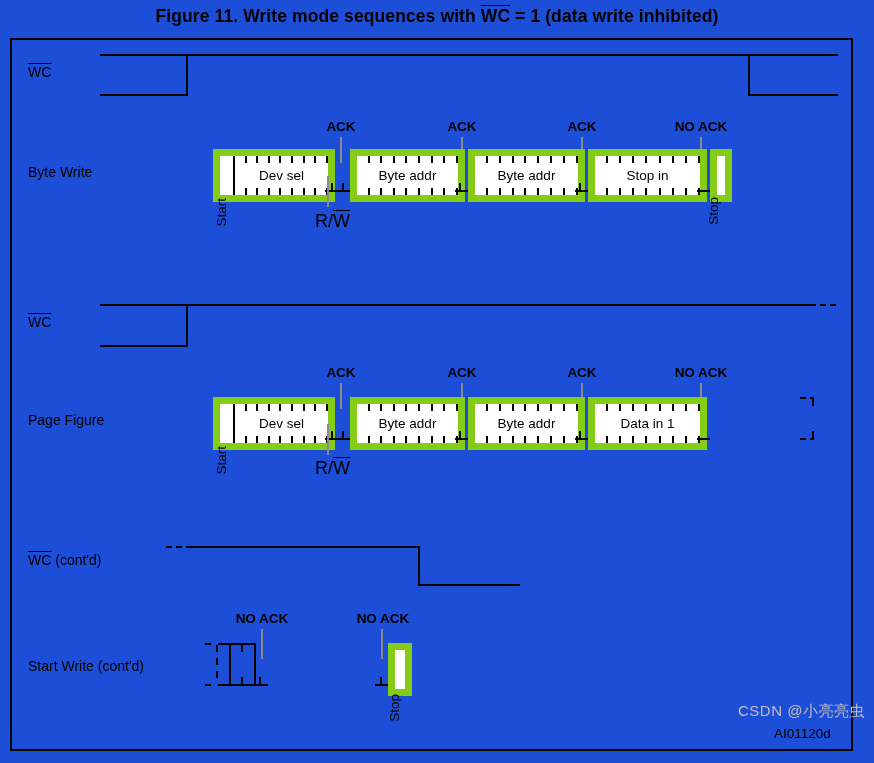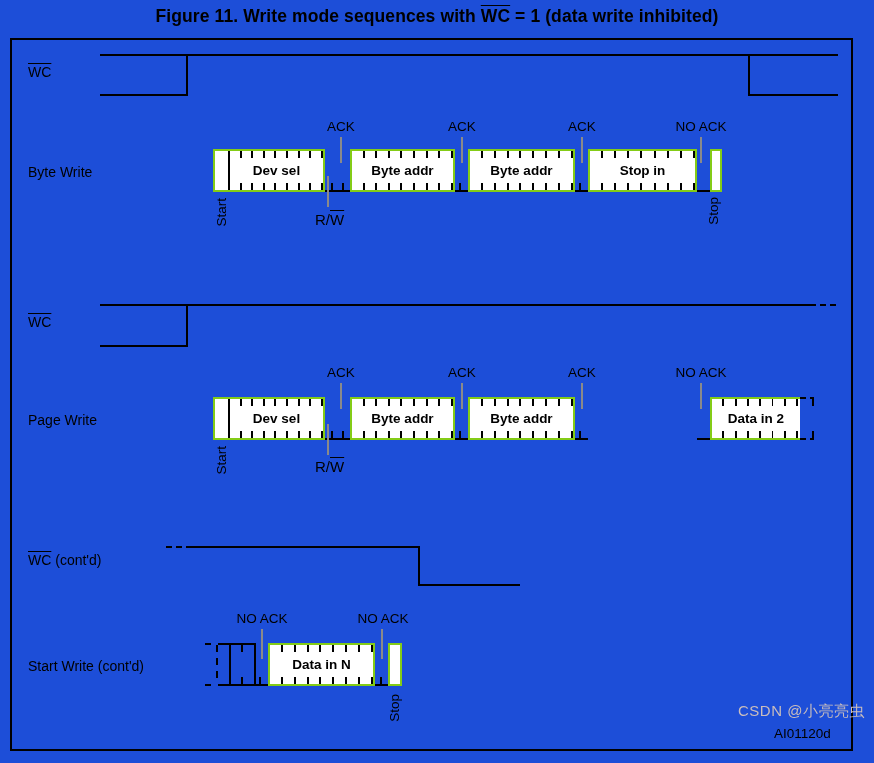--- a/index.html
+++ b/index.html
@@ -6,34 +6,34 @@
   #stage{
     position:relative;width:874px;height:763px;background:#1d4ed8;
     font-family:"Liberation Sans","DejaVu Sans",sans-serif;color:#000;overflow:hidden;
   }
   .title{position:absolute;top:6px;left:0;right:0;text-align:center;font-size:17.5px;font-weight:bold;letter-spacing:0.1px;}
   .ov{text-decoration:overline;}
   .frame{position:absolute;left:10px;top:38px;width:839px;height:709px;border:2px solid #000;}
   .hl{position:absolute;height:2px;background:#000;}
   .vl{position:absolute;width:2px;background:#000;}
   .lbl{position:absolute;font-size:14px;white-space:nowrap;}
-  .box{position:absolute;height:39px;border:2px solid #84cc16;background:#fff;box-sizing:content-box;font-weight:bold;}
+  .box{position:absolute;height:39px;border:7px solid #84cc16;background:#fff;box-sizing:content-box;}
   .box.no-right{border-right:none;}
   .divider{position:absolute;top:0;bottom:0;width:2px;background:#000;}
   .tick-strip{position:absolute;left:0;right:0;height:7px;
     background:repeating-linear-gradient(90deg,transparent 0 calc(var(--cell) - 2px),#000 calc(var(--cell) - 2px) var(--cell));}
   .tick-strip.t{top:0;}
   .tick-strip.b{bottom:0;}
   .box-label{position:absolute;top:0;bottom:0;left:0;right:0;display:flex;align-items:center;justify-content:center;
     font-size:13.5px;white-space:nowrap;}
   .gtick{position:absolute;width:2px;height:7px;background:#000;}
   .ptr{position:absolute;width:2px;background:#8a8a8a;}
-  .ack{position:absolute;font-size:13.5px;transform:translateX(-50%);white-space:nowrap;}
+  .ack{position:absolute;font-size:13.5px;transform:translateX(-50%);white-space:nowrap;font-weight:bold;}
   .vtext{position:absolute;writing-mode:vertical-rl;transform:rotate(180deg);font-size:13.5px;white-space:nowrap;}
-  .rw{position:absolute;font-size:15px;white-space:nowrap;}
+  .rw{position:absolute;font-size:18px;white-space:nowrap;}
   .dash-h{position:absolute;height:2px;background:repeating-linear-gradient(90deg,#000 0 6px,transparent 6px 10px);}
   .dash-v{position:absolute;width:2px;background:repeating-linear-gradient(180deg,#000 0 7px,transparent 7px 13px);}
   .code{position:absolute;font-size:13.5px;}
   .watermark{position:absolute;font-size:15px;color:#c9bdbd;letter-spacing:0.5px;white-space:nowrap;}
 </style>
 </head>
 <body>
 
 <div id="stage">
 
@@ -98,21 +98,21 @@
   <div class="box" style="left:710px;top:149px;width:8px;"></div>
   <div class="vtext" style="left:214px;top:198px;">Start</div>
   <div class="vtext" style="left:706px;top:197px;">Stop</div>
 
   <div class="lbl" style="left:28px;top:314px;"><span class="ov">WC</span></div>
   <div class="hl" style="left:100px;top:304px;width:716px;"></div>
   <div class="vl" style="left:186px;top:304px;height:43px;"></div>
   <div class="hl" style="left:100px;top:345px;width:88px;"></div>
   <div class="dash-h" style="left:820px;top:304px;width:18px;"></div>
 
-  <div class="lbl" style="left:28px;top:412px;">Page Write</div>
+  <div class="lbl" style="left:28px;top:412px;">Page Figure</div>
 
   <div class="ack" style="left:341px;top:365px;">ACK</div>
   <div class="ack" style="left:462px;top:365px;">ACK</div>
   <div class="ack" style="left:582px;top:365px;">ACK</div>
   <div class="ack" style="left:701px;top:365px;">NO ACK</div>
   <div class="ptr" style="left:340px;top:383px;height:26px;"></div>
   <div class="ptr" style="left:461px;top:383px;height:26px;"></div>
   <div class="ptr" style="left:581px;top:383px;height:26px;"></div>
   <div class="ptr" style="left:700px;top:383px;height:26px;"></div>
 
@@ -134,27 +134,27 @@
   </div>
   <div class="hl" style="left:455px;top:438px;width:13px;"></div>
   <div class="gtick" style="left:459px;top:431px;"></div>
   <div class="box" style="left:468px;top:397px;width:103px;">
     <div class="tick-strip t" style="--cell:12.87px;"></div>
     <div class="tick-strip b" style="--cell:12.87px;"></div>
     <div class="box-label">Byte addr</div>
   </div>
   <div class="hl" style="left:575px;top:438px;width:13px;"></div>
   <div class="gtick" style="left:579px;top:431px;"></div>
+  <div class="box" style="left:588px;top:397px;width:105px;">
+    <div class="tick-strip t" style="--cell:13.12px;"></div>
+    <div class="tick-strip b" style="--cell:13.12px;"></div>
+    <div class="box-label">Data in 1</div>
+  </div>
   <div class="hl" style="left:697px;top:438px;width:13px;"></div>
 
-  <div class="box no-right" style="left:710px;top:397px;width:88px;">
-    <div class="tick-strip t" style="--cell:12.3px;"></div>
-    <div class="tick-strip b" style="--cell:12.3px;"></div>
-    <div class="box-label">Data in 2</div>
-  </div>
   <div class="dash-h" style="left:800px;top:397px;width:14px;"></div>
   <div class="dash-h" style="left:800px;top:438px;width:14px;"></div>
   <div class="vl" style="left:812px;top:399px;height:7px;"></div>
   <div class="vl" style="left:812px;top:431px;height:7px;"></div>
   <div class="vtext" style="left:214px;top:446px;">Start</div>
 
   <div class="lbl" style="left:28px;top:552px;"><span class="ov">WC</span><span> (cont'd)</span></div>
   <div class="dash-h" style="left:166px;top:546px;width:18px;"></div>
   <div class="hl" style="left:186px;top:546px;width:234px;"></div>
   <div class="vl" style="left:418px;top:546px;height:40px;"></div>
@@ -172,25 +172,20 @@
   <div class="dash-v" style="left:216px;top:645px;height:38px;"></div>
   <div class="hl" style="left:218px;top:643px;width:38px;"></div>
   <div class="hl" style="left:218px;top:684px;width:38px;"></div>
   <div class="vl" style="left:229px;top:643px;height:43px;"></div>
   <div class="gtick" style="left:241px;top:645px;"></div>
   <div class="gtick" style="left:241px;top:677px;"></div>
   <div class="vl" style="left:254px;top:643px;height:43px;"></div>
   <div class="hl" style="left:256px;top:684px;width:12px;"></div>
   <div class="gtick" style="left:259px;top:677px;"></div>
 
-  <div class="box" style="left:268px;top:643px;width:103px;">
-    <div class="tick-strip t" style="--cell:12.87px;"></div>
-    <div class="tick-strip b" style="--cell:12.87px;"></div>
-    <div class="box-label">Data in N</div>
-  </div>
   <div class="hl" style="left:375px;top:684px;width:13px;"></div>
   <div class="gtick" style="left:380px;top:677px;"></div>
   <div class="box" style="left:388px;top:643px;width:10px;"></div>
   <div class="vtext" style="left:387px;top:694px;">Stop</div>
 
   <div class="code" style="left:774px;top:726px;">AI01120d</div>
   <div class="watermark" style="left:738px;top:702px;">CSDN @小亮亮虫</div>
 
 </div>
 

